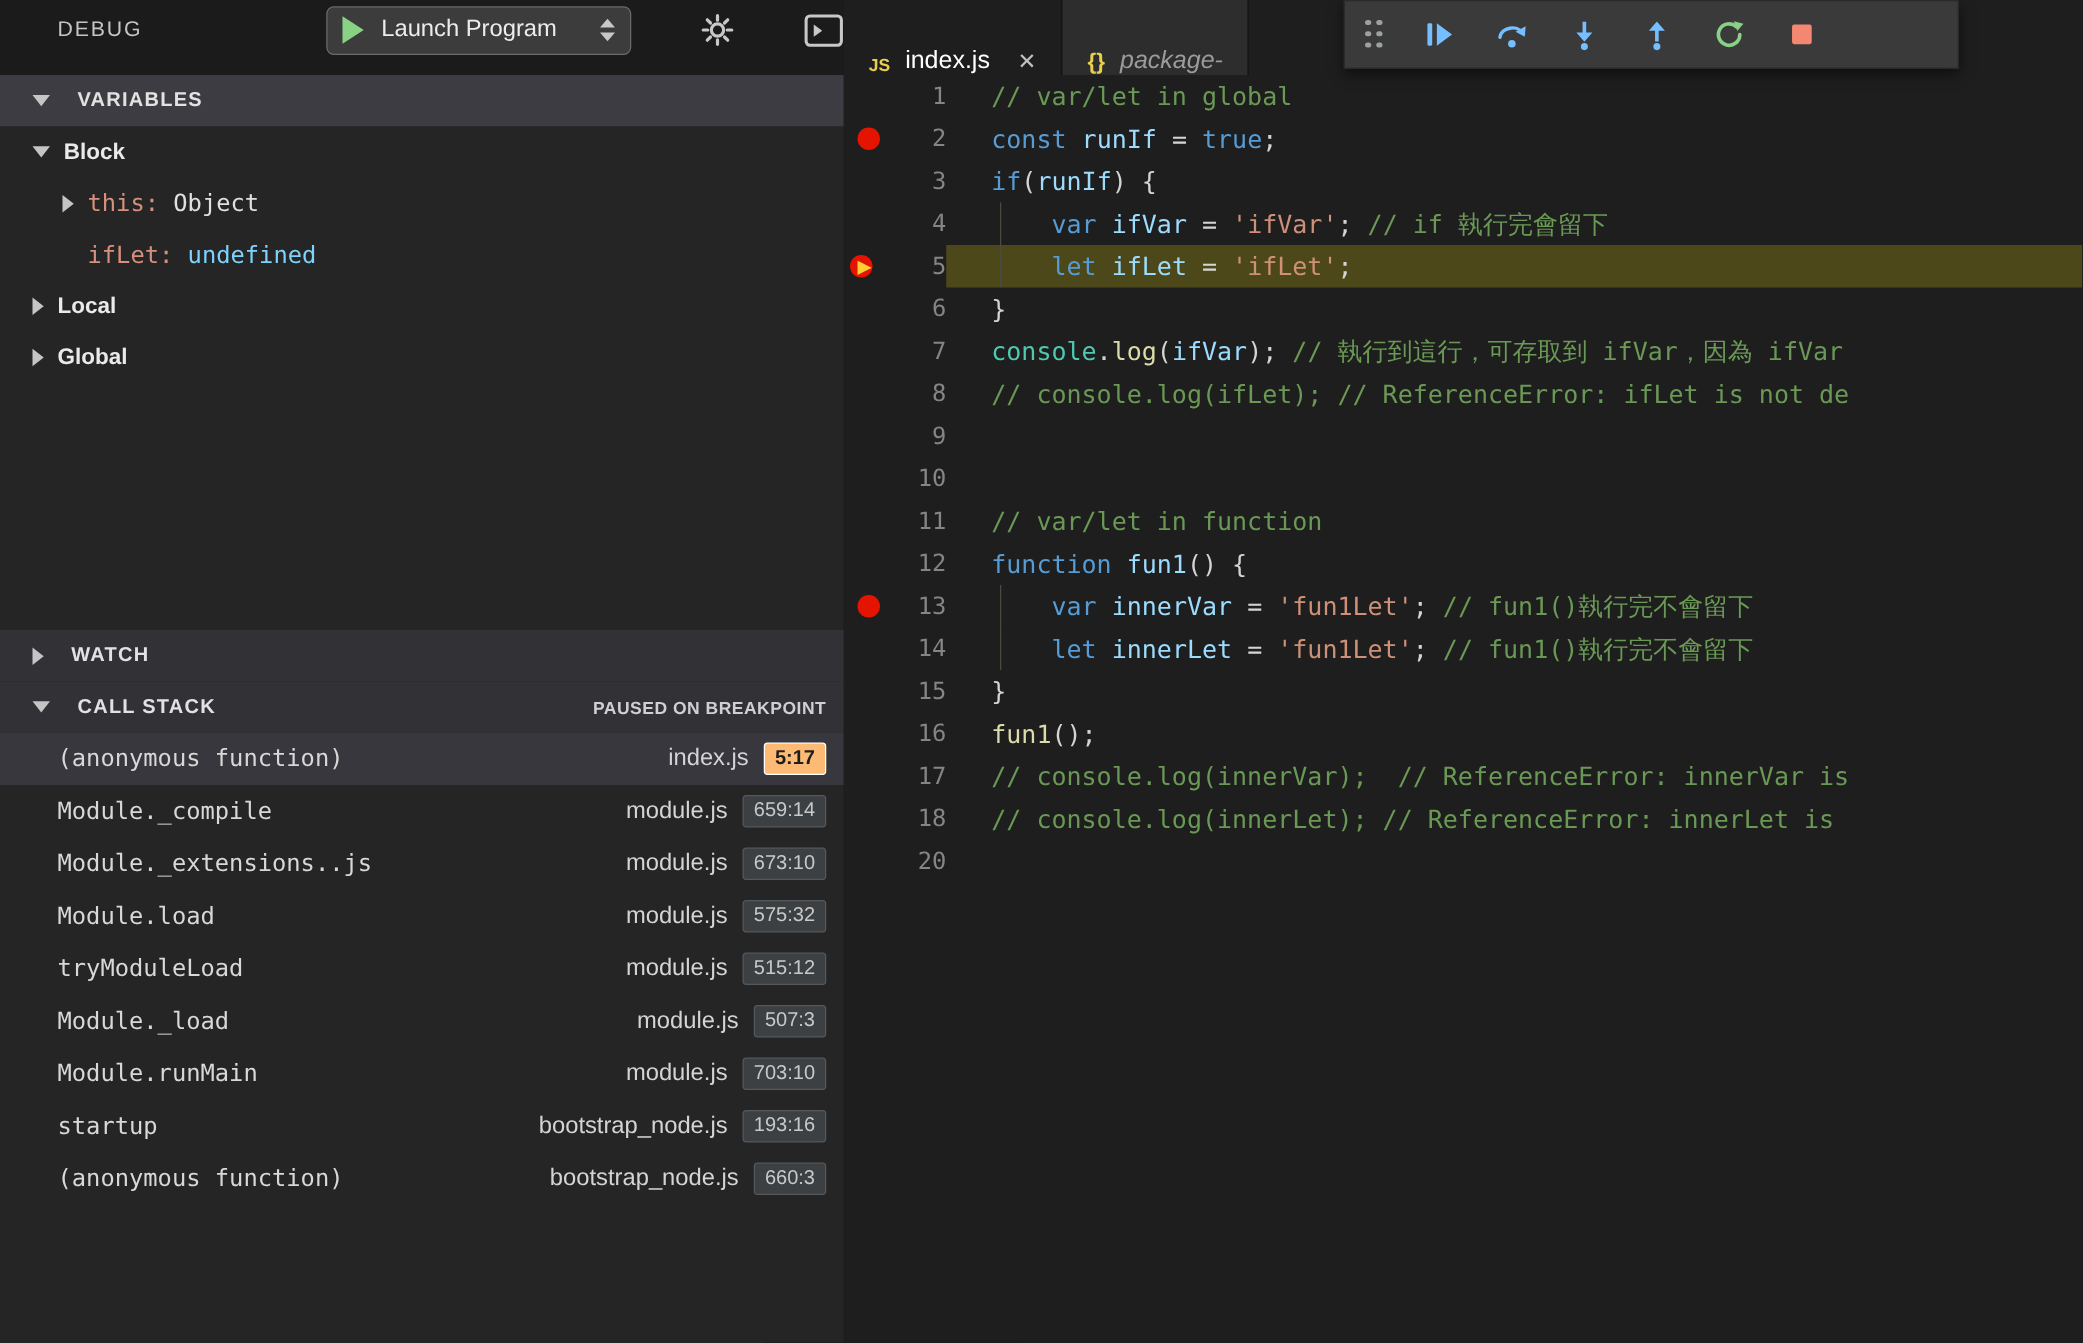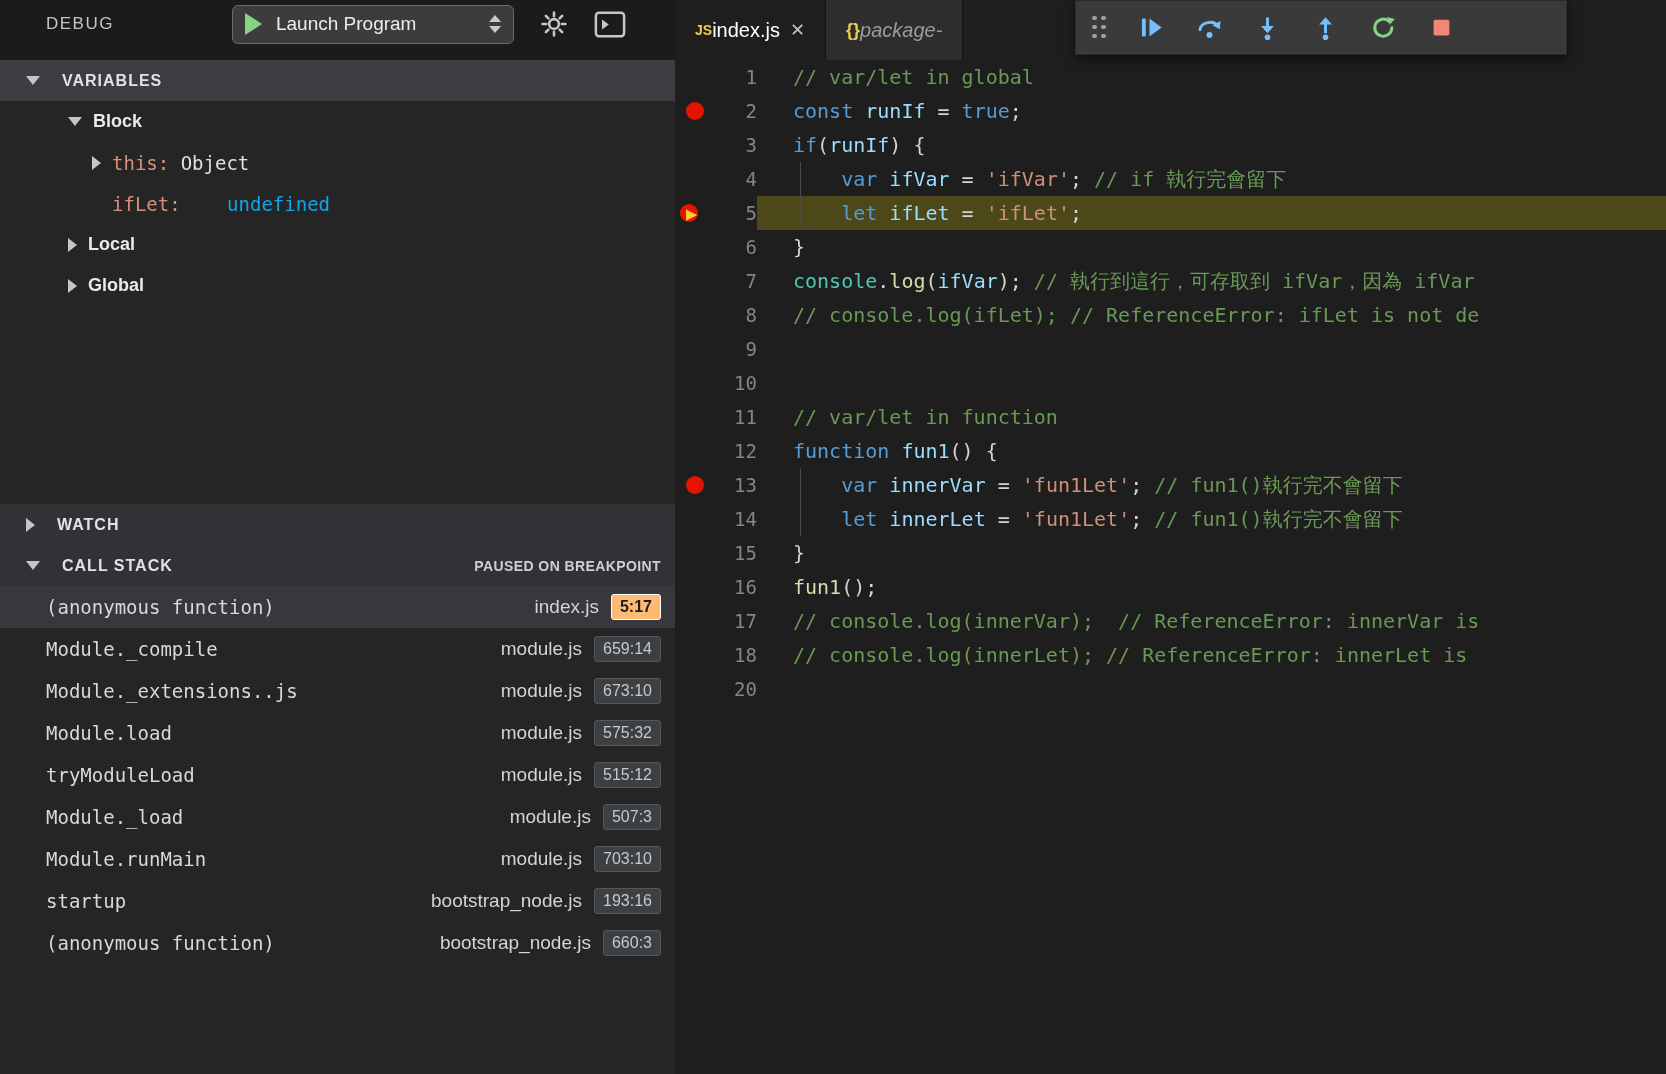--- a/index.html
+++ b/index.html
@@ -4,21 +4,21 @@
 <style>
   * { box-sizing: border-box; }
   html,body { margin:0; padding:0; background:#1e1e1e; }
   body { width:1666px; height:1074px; overflow:hidden;
          font-family:"Liberation Sans", sans-serif; color:#cccccc; }
   .app { display:flex; width:1666px; height:1074px; }
 
   
   .sidebar { width:675px; flex:none; background:#252526; display:flex; flex-direction:column; }
 
-  .side-topbar { height:60px; flex:none; background:#1b1b1c; display:flex; align-items:center; padding:0 0 12px 46px; }
+  .side-topbar { height:60px; flex:none; background:#1b1b1c; display:flex; align-items:center; padding:0 0 12px 46px;gap:29px; }
   .debug-title { font-size:17px; letter-spacing:1.5px; color:#c5c5c5; }
   .launch-select { margin-left:118px; width:282px; height:39px; background:#3c3c3c;
         border:1px solid #6b6b6b; border-radius:6px; display:flex; align-items:center;
         padding:0 12px; cursor:pointer; }
   .play-tri { width:0; height:0; border-left:17px solid #89d185;
         border-top:11px solid transparent; border-bottom:11px solid transparent; flex:none; }
   .launch-label { flex:1; margin-left:14px; font-size:19px; color:#ececec; white-space:nowrap; overflow:hidden; }
   .updown { display:flex; flex-direction:column; align-items:center; margin-left:8px; }
   .chev-up { width:0;height:0;border-left:6px solid transparent;border-right:6px solid transparent;border-bottom:7px solid #c8c8c8; margin-bottom:4px; }
   .chev-down { width:0;height:0;border-left:6px solid transparent;border-right:6px solid transparent;border-top:7px solid #c8c8c8; }
@@ -28,41 +28,41 @@
         font-weight:bold; font-size:16px; letter-spacing:1px; color:#e2e2e2; cursor:pointer; }
   .hdr-variables { background:#3c3c42;text-align:center; }
   .hdr-watch, .hdr-callstack { background:#313136; }
   .paused-status { margin-left:auto; font-size:14px; font-weight:bold; letter-spacing:.4px; color:#d0d0d0; }
 
   .twisty { width:0; height:0; flex:none; margin-right:11px; }
   .twisty.open { border-left:7px solid transparent; border-right:7px solid transparent; border-top:9px solid #c5c5c5; }
   .twisty.closed { border-top:7px solid transparent; border-bottom:7px solid transparent; border-left:9px solid #c5c5c5; }
   .twisty.none { border-left:9px solid transparent; visibility:hidden; }
 
-  .variables-body { flex:1 1 auto; overflow:hidden;padding-left:42px; }
+  .variables-body { flex:1 1 auto; overflow:hidden; }
   .tree-row { height:41px; display:flex; align-items:center; cursor:pointer; }
   .scope-label { font-weight:bold; font-size:18px; color:#eaeaea; }
   .var-name  { font-family:"DejaVu Sans Mono", monospace; font-size:19px; color:#d7907b; white-space:pre; }
   .var-value { font-family:"DejaVu Sans Mono", monospace; font-size:19px; color:#e0e0e0; }
-  .var-value.muted { color:#0ea5e9;margin-left:35px; }
+  .var-value.muted { color:#7dd3fc; }
 
   .callstack-list { flex:none; }
   .frame-row { height:42px; display:flex; align-items:center; padding:0 14px 0 46px; cursor:pointer; }
   .frame-row.selected { background:#37373d; }
   .frame-name { font-family:"DejaVu Sans Mono", monospace; font-size:19px; color:#d8d8d8; white-space:nowrap; }
   .frame-file { margin-left:auto; font-size:19px; color:#d4d4d4; padding-right:12px; white-space:nowrap; }
   .frame-badge { font-size:16px; color:#c8c8c8; background:#3d4043; border:1px solid #55585b;
         border-radius:3px; padding:2px 8px; line-height:1.2; flex:none; }
   .frame-row.selected .frame-badge { background:#fdba74; border-color:#ffffff; color:#1e1e1e; font-weight:bold; }
   .side-filler { height:110px; flex:none; }
 
   
   .editor { flex:1; background:#1e1e1e; display:flex; flex-direction:column; position:relative; overflow:hidden; }
   .tabbar { height:60px; flex:none; background:#1e1e1e; display:flex; position:relative; }
-  .tab { display:flex; align-items:center; padding:0 20px; gap:0; font-size:20px; cursor:pointer; }
+  .tab { display:flex; align-items:flex-end; padding:0 20px; gap:12px; font-size:20px; cursor:pointer; }
   .tab.active { background:#1e1e1e; color:#ffffff; border-right:1px solid #111111; }
   .tab.inactive { background:#2d2d2d; color:#9b9b9b; font-style:italic; border-right:1px solid #111111; }
   .tab-icon-js { font-size:14px; font-weight:bold; color:#e8cf4e; font-style:normal; }
   .tab-icon-braces { font-size:18px; font-weight:bold; color:#e8cf4e; font-style:normal; }
   .tab-close { font-size:18px; color:#c0c0c0; margin-left:10px; font-style:normal; cursor:pointer; }
 
   .dbg-toolbar { position:absolute; left:400px; top:0; width:492px; height:55px; z-index:6;
         background:#3a3a3b; border:1px solid #2a2a2a; box-shadow:0 4px 10px rgba(0,0,0,.55);
         display:flex; align-items:center; padding:0 16px; gap:30px; }
   .grip { display:grid; grid-template-columns:repeat(2, 6px); grid-auto-rows:6px; gap:3px; cursor:grab; }

